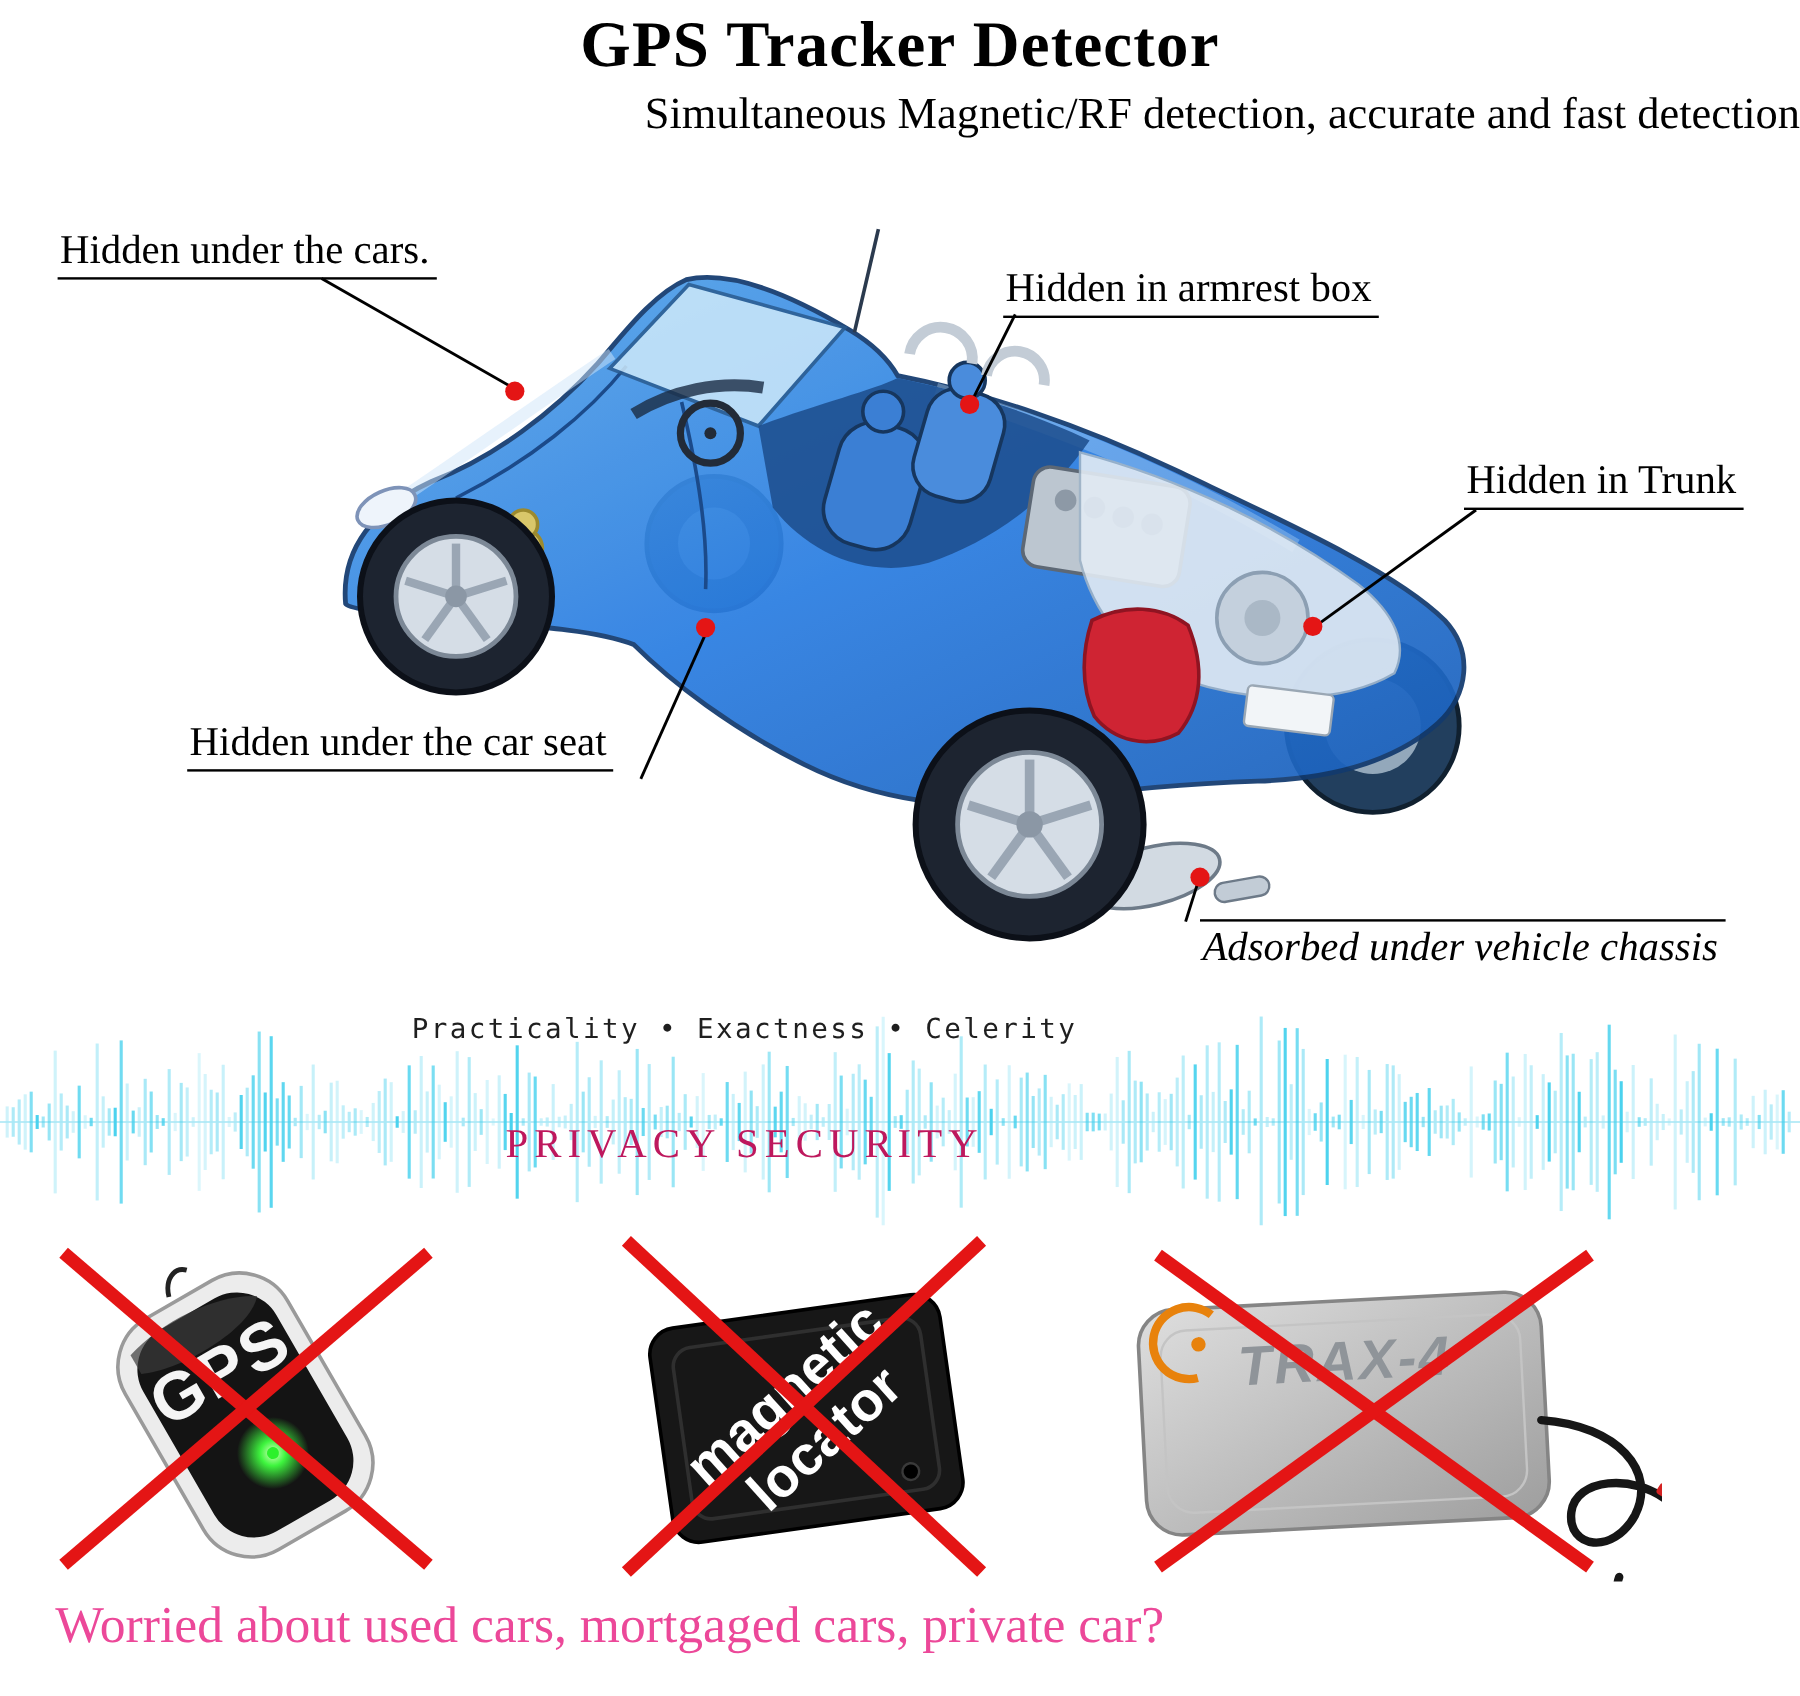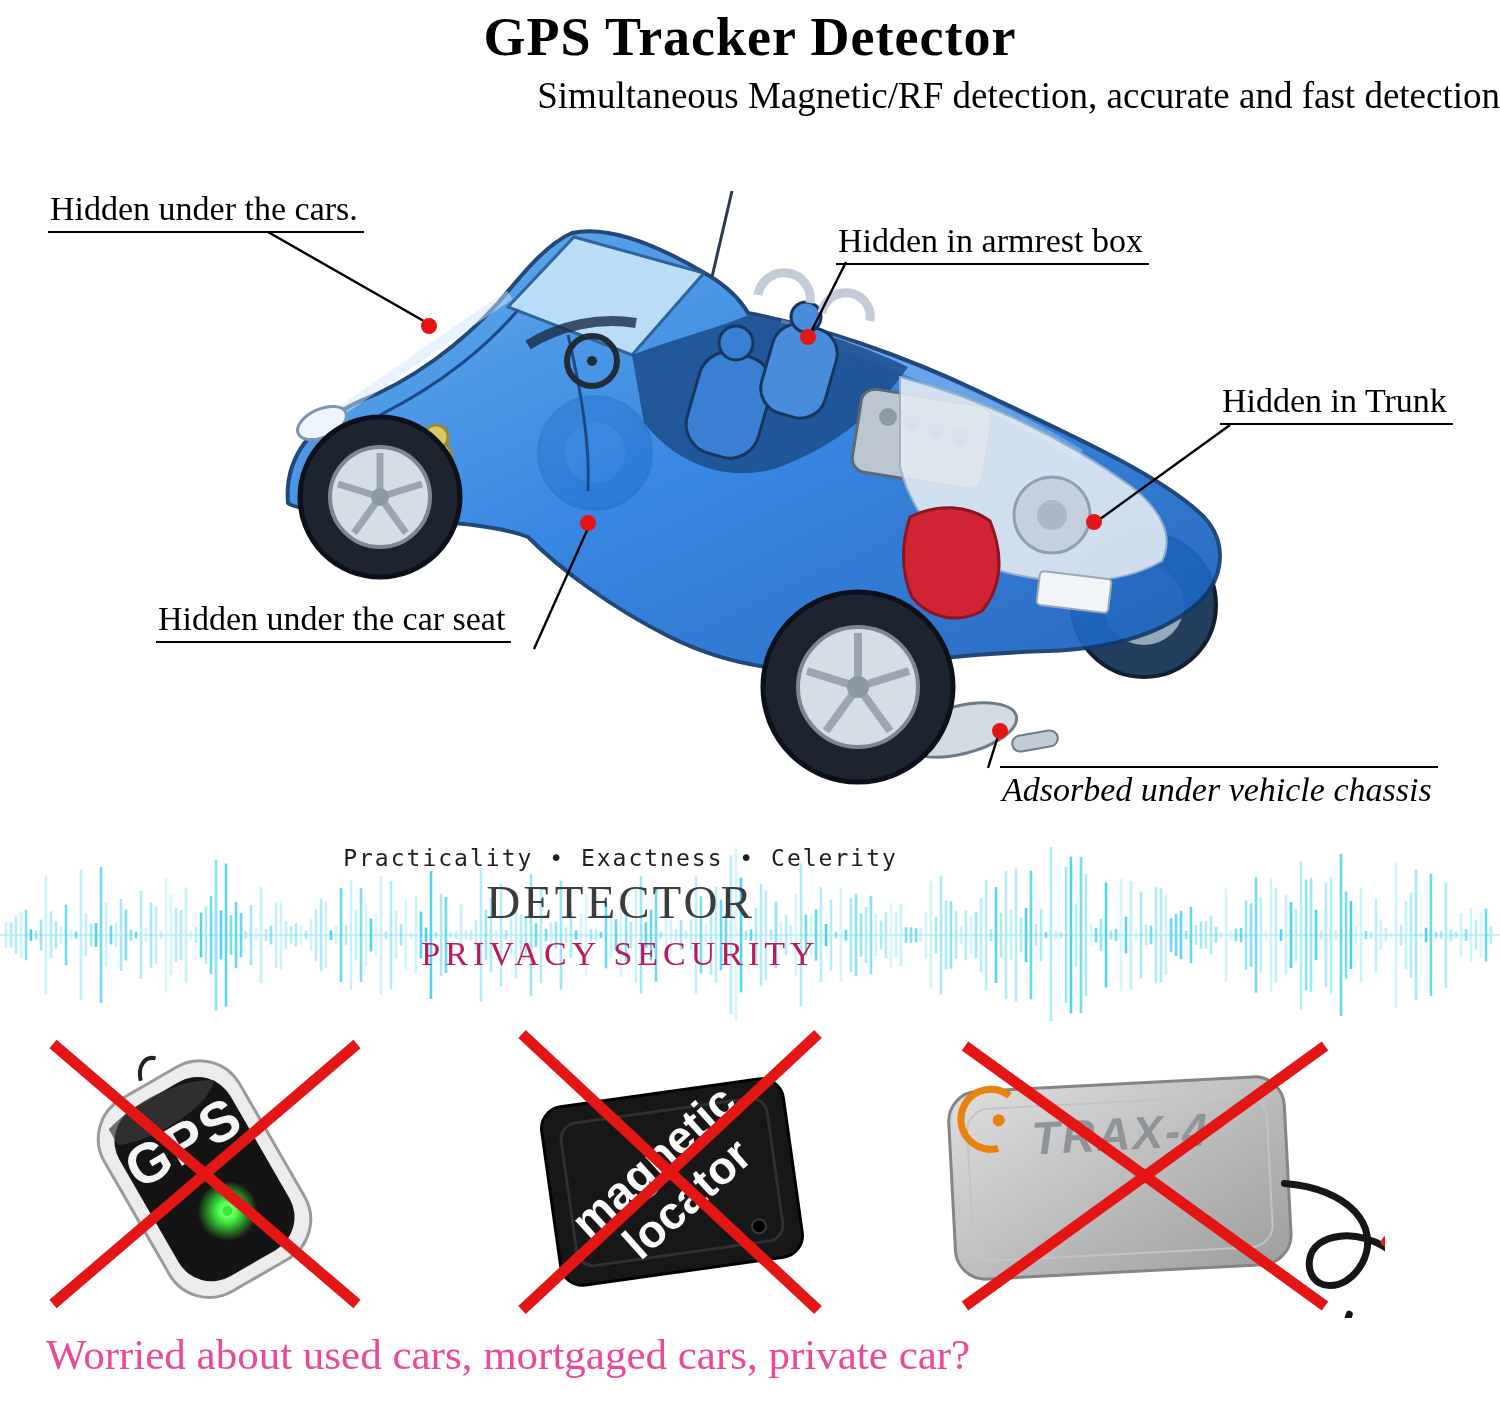--- a/index.html
+++ b/index.html
@@ -483,21 +483,20 @@
         <line x1="1456" x2="1456" y1="88.8" y2="95.2" stroke="#49d2ee" stroke-width="2.6" opacity="0.40"></line>
         <line x1="1461" x2="1461" y1="70.2" y2="113.8" stroke="#a8e9f7" stroke-width="2.6" opacity="0.56"></line>
         <line x1="1466" x2="1466" y1="86.1" y2="97.9" stroke="#49d2ee" stroke-width="2.6" opacity="0.67"></line>
         <line x1="1471" x2="1471" y1="65.1" y2="118.9" stroke="#a8e9f7" stroke-width="2.6" opacity="0.58"></line>
         <line x1="1476" x2="1476" y1="77.3" y2="106.7" stroke="#a8e9f7" stroke-width="2.6" opacity="0.80"></line>
         <line x1="1481" x2="1481" y1="69.1" y2="114.9" stroke="#a8e9f7" stroke-width="2.6" opacity="0.41"></line>
         <line x1="1486" x2="1486" y1="65.5" y2="118.5" stroke="#49d2ee" stroke-width="2.6" opacity="0.80"></line>
         <line x1="1491" x2="1491" y1="83.4" y2="100.6" stroke="#a8e9f7" stroke-width="2.6" opacity="0.82"></line>
       </svg>
     <div class="wave-tagline">Practicality • Exactness • Celerity</div>
-    <div class="wave-heading">DETECTOR</div>
     <div class="wave-subheading">PRIVACY SECURITY</div>
   </div>
 
   <div class="product" id="product-gps">
     <svg width="340" height="290" viewBox="0 0 340 290" aria-hidden="true">
       <defs>
         <radialGradient id="glowG">
           <stop offset="0" stop-color="#d8ffbe"></stop>
           <stop offset="0.35" stop-color="#3ef53e"></stop>
           <stop offset="1" stop-color="#3ef53e" stop-opacity="0"></stop>

